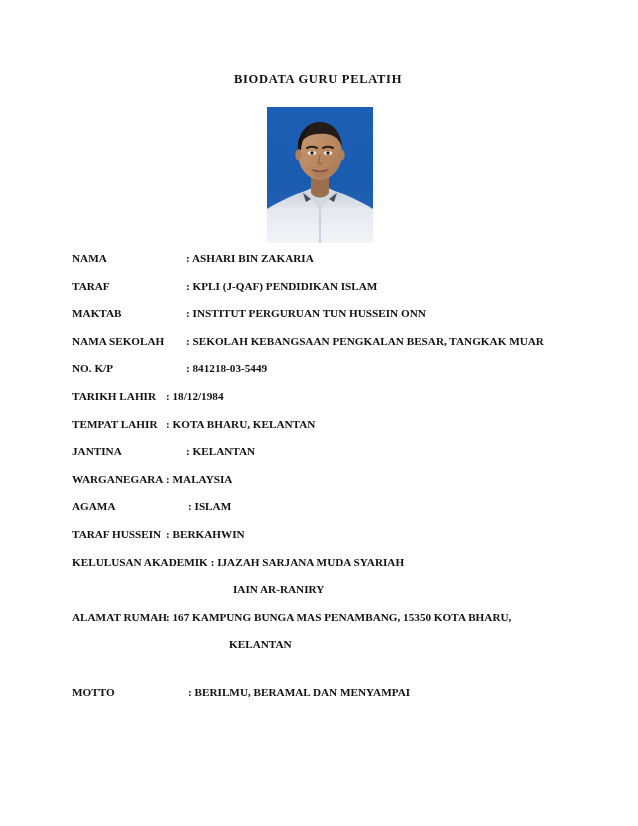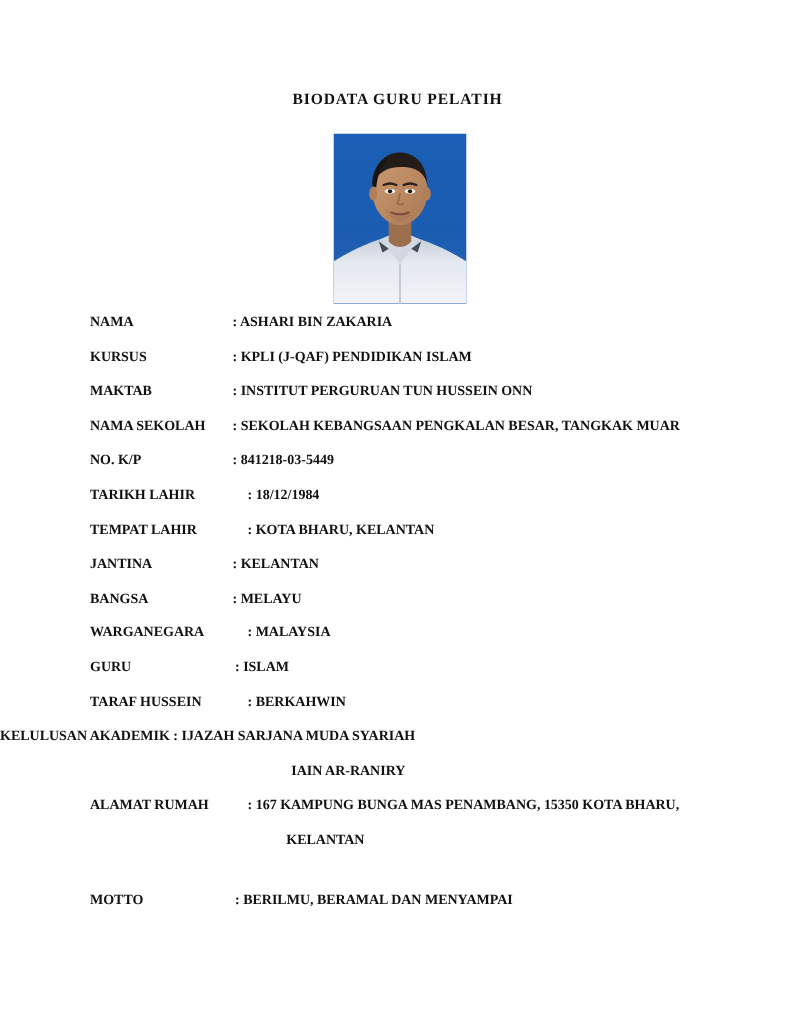--- a/index.html
+++ b/index.html
@@ -65,26 +65,27 @@
     position: absolute;
     left: 72px;
     top: 0;
   }
   .field-value {
     position: absolute;
     left: 186px;
     top: 0;
   }
   
-  .col-183 .field-value { left: 198px; }
+  .col-183 .field-value { left: 166px; }
   .col-188 .field-value { left: 188px; }
 
   
   .field-row.inline-row .field-label {
     position: static;
+    margin-left: 72px;
   }
   .field-row.inline-row .field-value {
     position: static;
   }
   .field-row.inline-row {
     padding-left: 0;
   }
 
   .centered-line {
     position: relative;
@@ -179,21 +180,21 @@
   </div>
 
   <div class="fields">
 
     <div class="field-row">
       <span class="field-label">NAMA</span>
       <span class="field-value">: ASHARI BIN ZAKARIA</span>
     </div>
 
     <div class="field-row">
-      <span class="field-label">KURSUS</span>
+      <span class="field-label">TARAF</span>
       <span class="field-value">: KPLI (J-QAF) PENDIDIKAN ISLAM</span>
     </div>
 
     <div class="field-row">
       <span class="field-label">MAKTAB</span>
       <span class="field-value">: INSTITUT PERGURUAN TUN HUSSEIN ONN</span>
     </div>
 
     <div class="field-row">
       <span class="field-label">NAMA SEKOLAH</span>
@@ -213,32 +214,28 @@
     <div class="field-row col-183">
       <span class="field-label">TEMPAT LAHIR</span>
       <span class="field-value">: KOTA BHARU, KELANTAN</span>
     </div>
 
     <div class="field-row">
       <span class="field-label">JANTINA</span>
       <span class="field-value">: KELANTAN</span>
     </div>
 
-    <div class="field-row">
-      <span class="field-label">BANGSA</span>
-      <span class="field-value">: MELAYU</span>
-    </div>
 
     <div class="field-row col-183">
       <span class="field-label">WARGANEGARA</span>
       <span class="field-value">: MALAYSIA</span>
     </div>
 
     <div class="field-row col-188">
-      <span class="field-label">GURU</span>
+      <span class="field-label">AGAMA</span>
       <span class="field-value">: ISLAM</span>
     </div>
 
     <div class="field-row col-183">
       <span class="field-label">TARAF HUSSEIN</span>
       <span class="field-value">: BERKAHWIN</span>
     </div>
 
     <div class="field-row inline-row">
       <span class="field-label">KELULUSAN  AKADEMIK </span><span class="field-value">: IJAZAH SARJANA MUDA SYARIAH</span>

